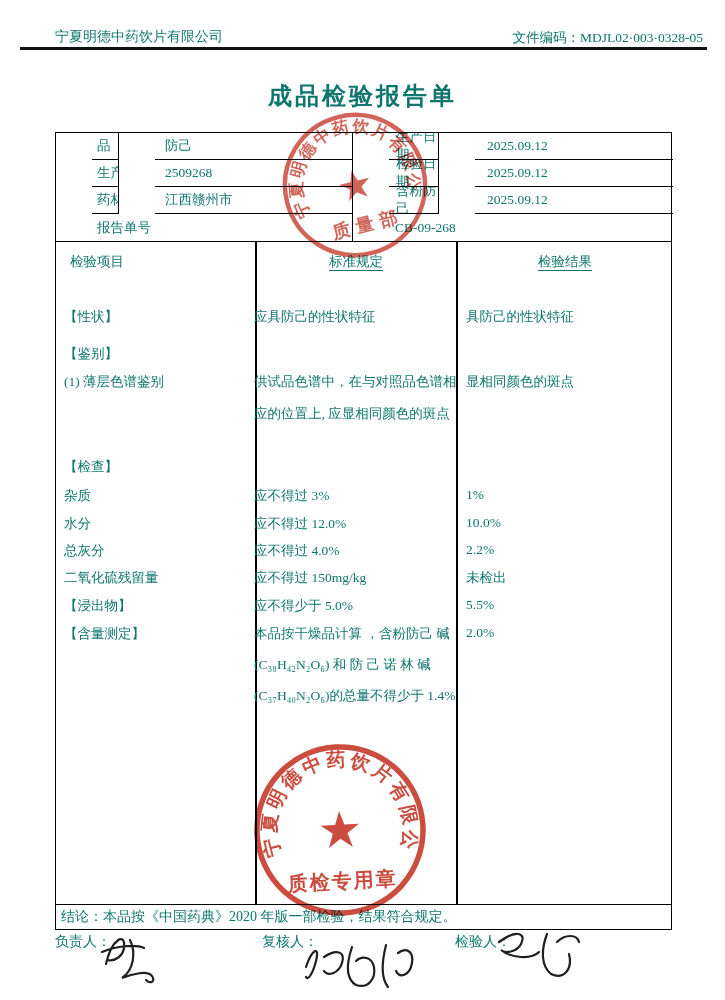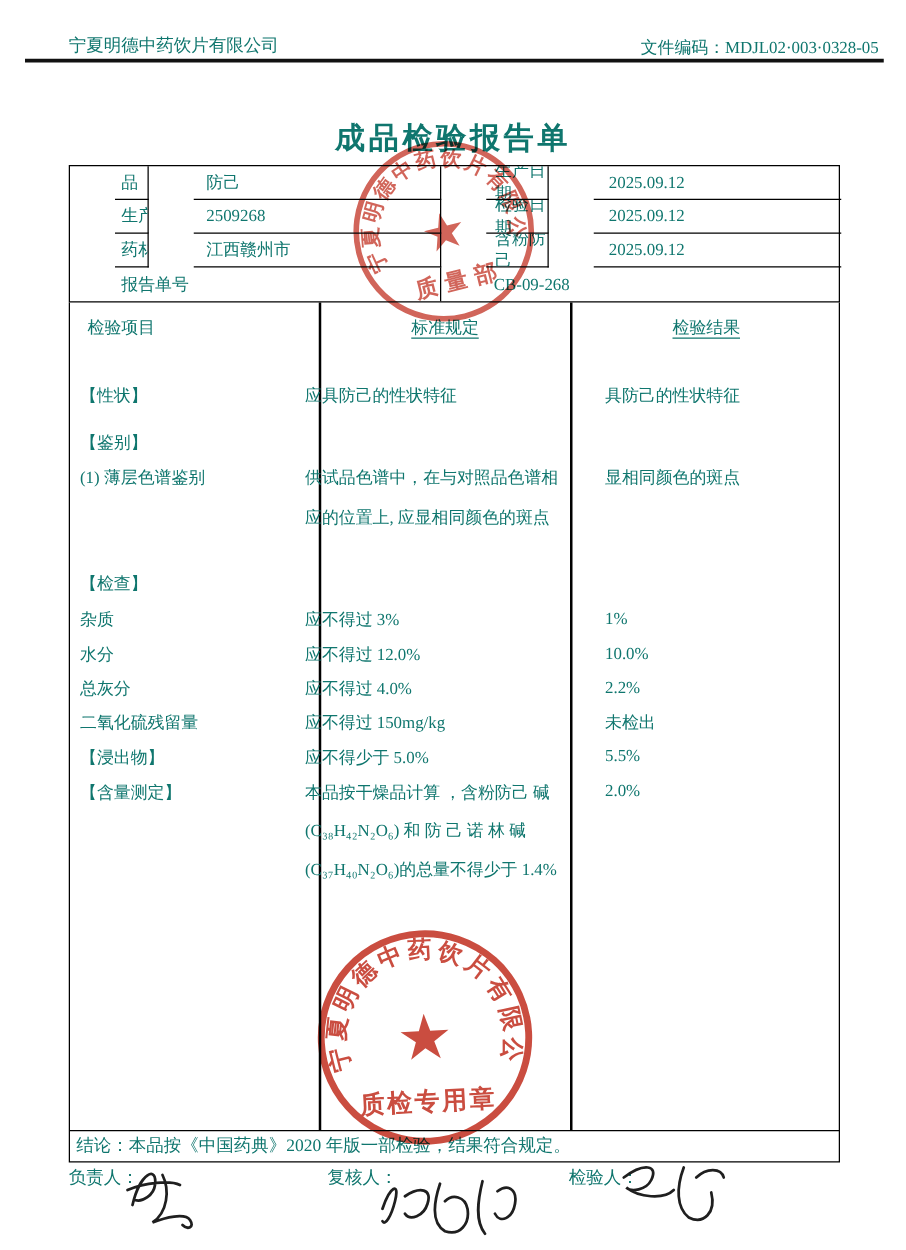--- a/index.html
+++ b/index.html
@@ -7,21 +7,21 @@
     position:relative; width:725px; height:1000px; margin:0 auto;
     background:#fff; overflow:hidden;
     font-family:"Liberation Serif","DejaVu Serif",serif;
     color:#0f766e;
   }
   
   .hdr-company { position:absolute; left:55px; top:28px; font-size:14px; }
   .hdr-code    { position:absolute; right:22px; top:29px; font-size:13.5px; }
   .hdr-rule    { position:absolute; left:20px; top:47px; width:687px; height:2.5px; background:#111; }
   .doc-title   { position:absolute; left:0; top:80px; width:100%; text-align:center;
-                 font-size:24px; font-weight:bold; letter-spacing:3px;margin-top:14px; }
+                 font-size:24px; font-weight:bold; letter-spacing:3px; }
   
   .ig { position:absolute; left:55px; top:132px; width:617px; height:110px;
         display:grid; grid-template-columns:63px 234px 86px 234px;
         grid-template-rows:27px 27px 27px auto;
         border:1.8px solid #000; box-sizing:border-box; font-size:13.5px; }
   .ig > div { border-right:1.5px solid #000; border-bottom:1.5px solid #000;
               display:flex; align-items:center; box-sizing:border-box; overflow:hidden;margin-left:36px; }
   .ig > .nr  { border-right:none; }
   .ig > .nb  { border-bottom:none; }
   .ig .lab   { padding-left:5px; white-space:pre; }
@@ -31,22 +31,22 @@
   .r4a { grid-column:1/3; padding-left:5px; }
   .r4b { grid-column:3/5; padding-left:6px; }
   
   .results { position:absolute; left:55px; top:242px; width:617px; height:662px;
              border-left:1.8px solid #000; border-right:1.8px solid #000;
              box-sizing:border-box; font-size:13.5px; }
   .vline1, .vline2 { position:absolute; top:0; width:1.5px; height:100%; background:#000; }
   .vline1 { left:199px; } .vline2 { left:400px; }
   .rline { position:absolute; left:0; width:100%; height:20px; white-space:nowrap; }
   .rline .c1 { position:absolute; left:8px; }
-  .rline .c2 { position:absolute; left:188px; }
-  .rline .c3 { position:absolute; left:428px;text-align:center; }
+  .rline .c2 { position:absolute; left:198px; }
+  .rline .c3 { position:absolute; left:410px;text-align:center; }
   .rline .c1h { position:absolute; left:14px;  text-underline-offset:4px; }
   .rline .c2h { position:absolute; left:200px; width:200px; text-align:center; text-decoration:underline; text-underline-offset:4px; }
   .rline .c3h { position:absolute; left:401px; width:216px; text-align:center; text-decoration:underline; text-underline-offset:4px; }
   
   .conclusion { position:absolute; left:55px; top:904px; width:617px; height:26px;
                 border:1.8px solid #000; box-sizing:border-box;
                 display:flex; align-items:center; padding-left:5px; font-size:14px; }
   .sig-label { position:absolute; top:933px; font-size:14px; }
   .sig-label.s1 { left:55px; } .sig-label.s2 { left:262px; } .sig-label.s3 { left:455px; }
   .sig-svg { position:absolute; }

